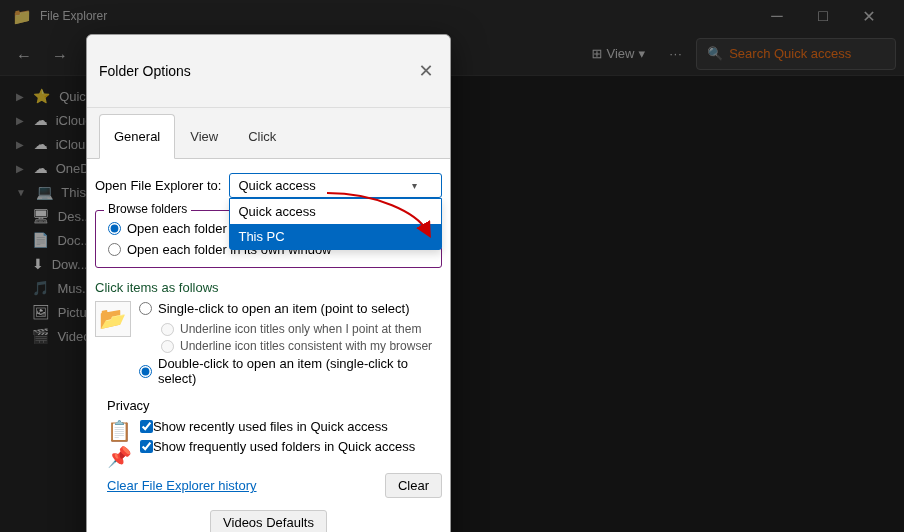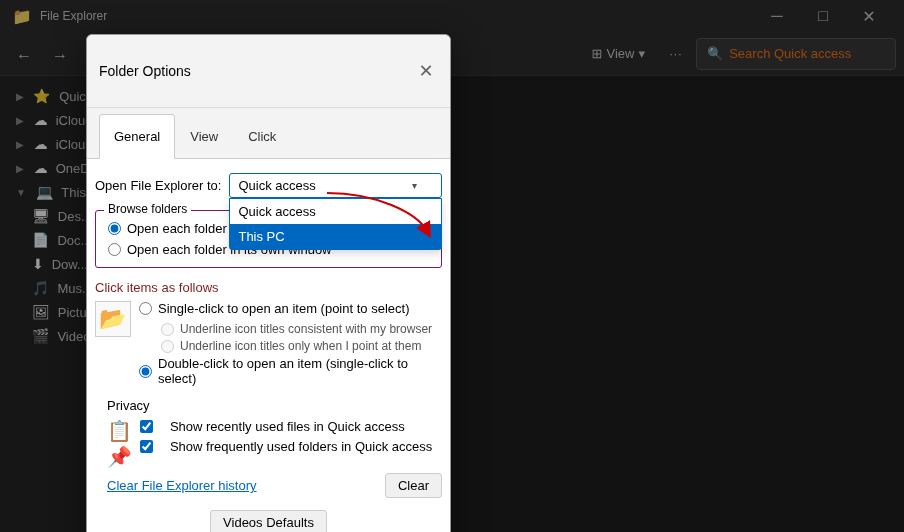--- a/index.html
+++ b/index.html
@@ -267,21 +267,21 @@
       margin-bottom: 6px;
       font-size: 13px;
     }
     .radio-row:last-child { margin-bottom: 0; }
     input[type="radio"], input[type="checkbox"] {
       accent-color: #0067c0;
       cursor: pointer;
     }
 
     
-    .section-title { font-size: 13px; color: #7f1d1d; margin-bottom: 6px; font-weight: normal; margin-top: 9px; }
+    .section-title { font-size: 13px; color: #14532d; margin-bottom: 6px; font-weight: normal; margin-top: 9px; }
 
     .icon-preview {
       width: 36px; height: 36px;
       border: 1px solid #ccc;
       display: flex; align-items: center; justify-content: center;
       font-size: 20px;
       margin-right: 8px;
       background: #f9f9f9;
     }
     .click-items-content {
@@ -302,21 +302,21 @@
       margin-bottom: 3px;
       font-size: 12px;
     }
 
     
     .privacy-section { margin-bottom: 12px; margin-left: 12px; }
     .privacy-title { font-size: 13px; color: #000; margin-bottom: 6px; }
     .checkbox-row {
       display: flex;
       align-items: center;
-      gap: 17px;
+      gap: 0;
       margin-bottom: 5px;
       font-size: 13px;
     }
     .privacy-actions {
       display: flex;
       align-items: center;
       justify-content: space-between;
       margin-top: 4px;
     }
     .link-btn {
@@ -544,26 +544,26 @@
           <div class="icon-preview">
             <span style="font-size:22px;">📂</span>
           </div>
           <div class="click-items-options">
             <div class="radio-row">
               <input type="radio" name="click" id="click1" style="">
               <label for="click1">Single-click to open an item (point to select)</label>
             </div>
             <div class="radio-sub">
               <div class="radio-sub-row">
+                <input type="radio" name="clicksub" id="csub2" disabled="" style="">
+                <label for="csub2">Underline icon titles only when I point at them</label>
+              </div>
+              <div class="radio-sub-row">
                 <input type="radio" name="clicksub" id="csub1" disabled="" style="">
                 <label for="csub1">Underline icon titles consistent with my browser</label>
-              </div>
-              <div class="radio-sub-row">
-                <input type="radio" name="clicksub" id="csub2" disabled="" style="">
-                <label for="csub2">Underline icon titles only when I point at them</label>
               </div>
             </div>
             <div class="radio-row">
               <input type="radio" name="click" id="click2" checked="" style="">
               <label for="click2">Double-click to open an item (single-click to select)</label>
             </div>
           </div>
         </div>
       </div>
 

